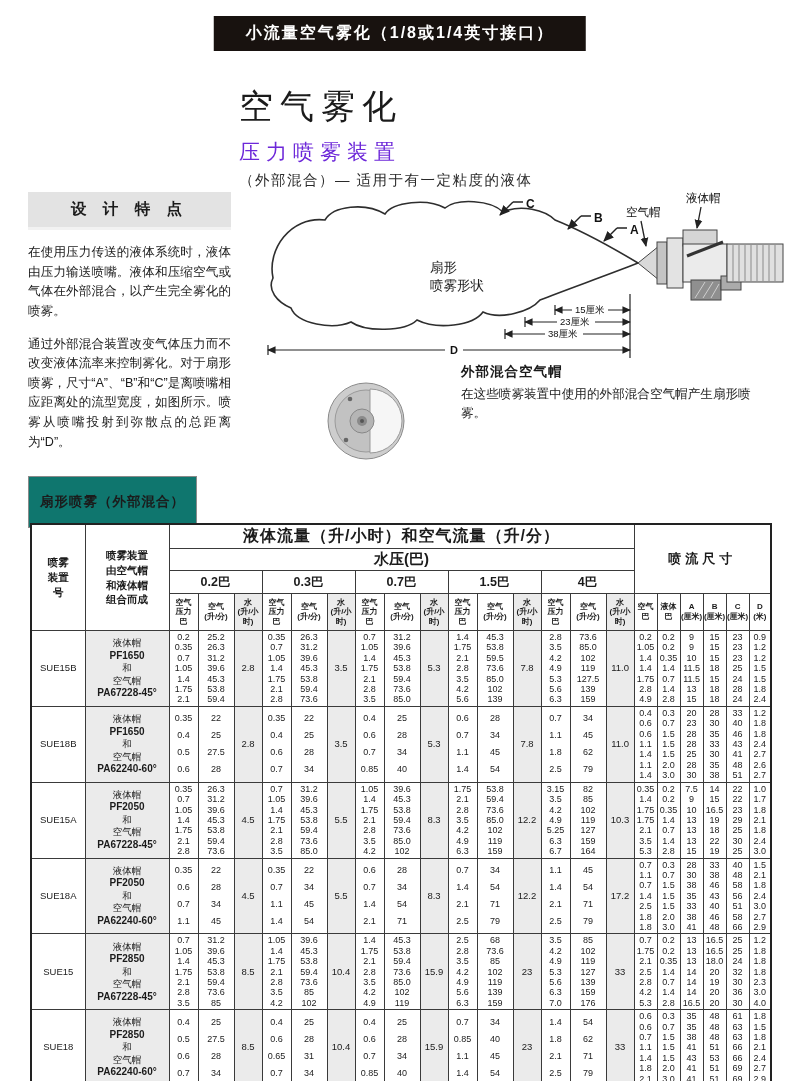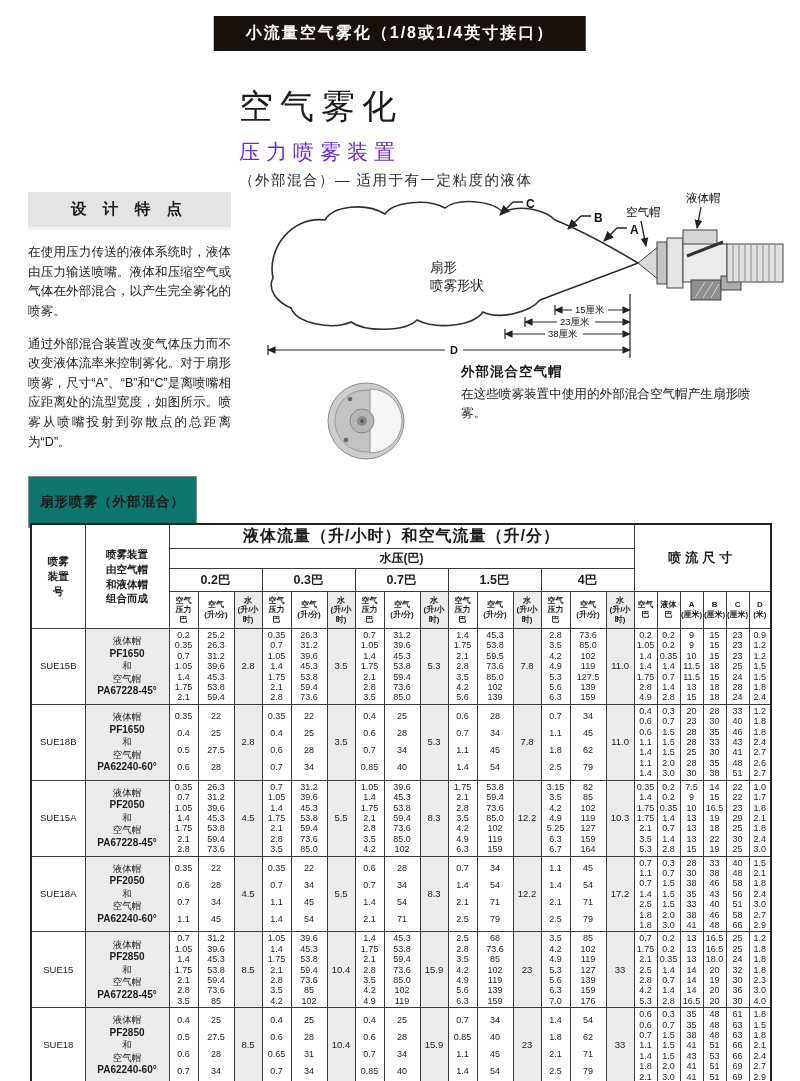--- a/index.html
+++ b/index.html
@@ -28,21 +28,21 @@
   .aircap-note .h{font-size:13.5px;font-weight:bold;letter-spacing:1px;margin-bottom:4px;}
   .aircap-note .b{font-size:12.6px;line-height:1.5;}
   
   .table-wrap{position:absolute;left:30px;top:523px;}
   table{border-collapse:collapse;table-layout:fixed;width:740px;}
   th,td{border:1px solid #3a3a3a;text-align:center;vertical-align:middle;padding:1px 0;overflow:hidden;}
   table{border:2px solid #222;}
   thead th{font-weight:bold;white-space:pre-line;background:#fff;}
   .hd-model,.hd-device{font-size:10.5px;line-height:1.4;}
   .hd-flow-title{font-size:16px;letter-spacing:1px;height:18px;}
-  .hd-press-title{font-size:12px;height:14px;margin-top:37px;}
+  .hd-press-title{font-size:15px;height:14px;margin-top:37px;}
   .hd-press{font-size:12.5px;height:20px;}
   .hd-sub{font-size:8px;line-height:1.2;height:34px;}
   .hd-spray-title{font-size:13px;letter-spacing:4px;}
   .hd-water{background:#ebebeb;}
   td{font-size:9px;}
   .ln{line-height:10.4px;}
   .sparse .ln{line-height:17px;}
   .model-cell{font-size:9.5px;}
   .device-cell{background:#ebebeb;font-size:9.5px;line-height:12.5px;}
   .device-cell .dev-bold{font-weight:bold;font-size:10px;}

